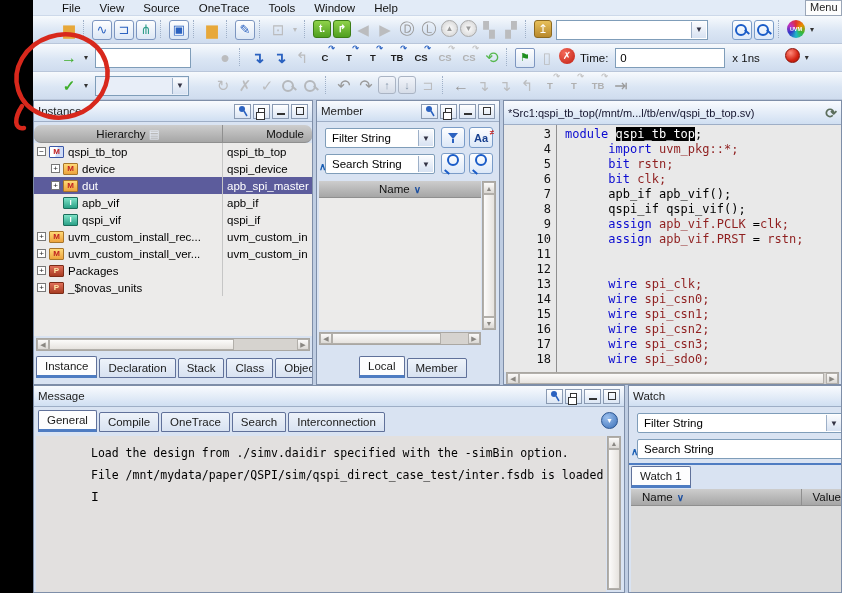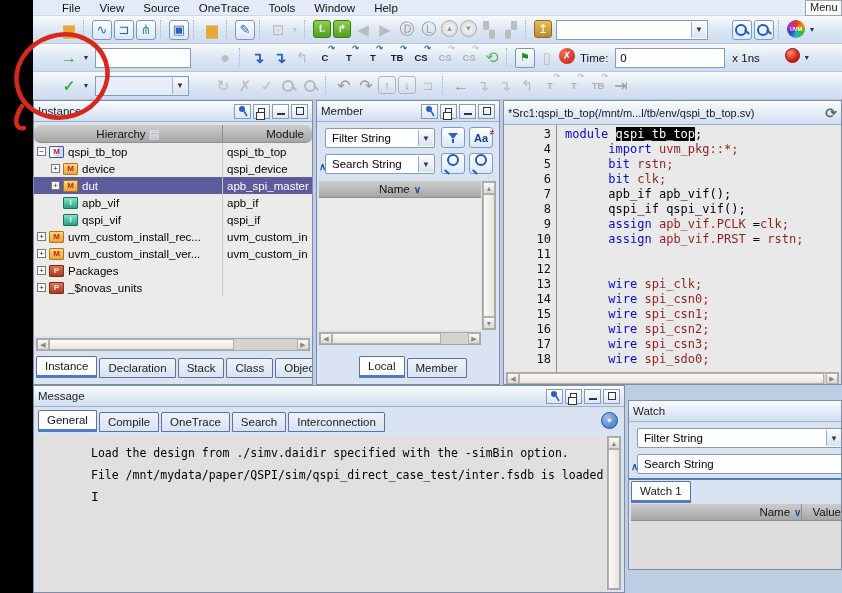--- a/index.html
+++ b/index.html
@@ -565,39 +565,39 @@
           <div class="mline">File /mnt/mydata/paper/QSPI/sim/qspi_direct_case_test/inter.fsdb is loaded</div>
         </div>
       <div class="mline cursorbeam">I</div>
     </div>
     <div class="vscroll" style="right:3px; top:50px; height:154px;">
       <span class="sbtn">▲</span>
       <span class="vthumb"></span>
     </div>
   </div>
 
-  <div class="panel" style="left:628px; top:400px; width:214px; height:170px;">
+  <div class="panel" style="left:628px; top:385px; width:214px; height:208px;">
     <div class="ptitle">
       <span>Watch</span>
     </div>
     <div class="combo" style="position:absolute; left:8px; top:27px; width:210px;">
       <span>Filter String</span>
       <span class="cdd" style="right:5px;">▼</span>
     </div>
     <div class="combo" style="position:absolute; left:8px; top:53px; width:210px;">
       <span>Search String</span>
     </div>
     <span class="chevup" style="left:2px; top:60px;">∧</span>
     <div style="position:absolute; left:0; right:0; top:77px; border-top:2px solid #4e7cc2;"></div>
     <div class="tabs" style="left:0; top:78px;">
 
     <span class="tab active">Watch 1</span>
       </div>
     <div class="colhdr" style="position:absolute; left:2px; right:0; top:103px; height:17px;">
-      <span style="width:168px; text-align:right;margin-left:11px;"><span>Name</span><span class="sortchev">∨</span></span>
+      <span style="width:168px; text-align:left;margin-left:11px;"><span>Name</span><span class="sortchev">∨</span></span>
       <span style="flex:1; border-left:1px solid #8f8f8f; height:100%; display:flex; align-items:center; padding-left:10px;">Value</span>
     </div>
     <div class="watchlist" style="left:2px; right:0; top:120px; bottom:0;"></div>
   </div>
 
 
   <svg class="annot" width="130" height="125">
     <ellipse cx="62" cy="58" rx="46" ry="41" transform="rotate(-18 62 58)" fill="none" stroke="#d8281c" stroke-width="4.5" stroke-linecap="round"></ellipse>
     <path d="M22,88 C14,100 14,112 24,110" fill="none" stroke="#d8281c" stroke-width="4.5" stroke-linecap="round"></path>
   </svg>

